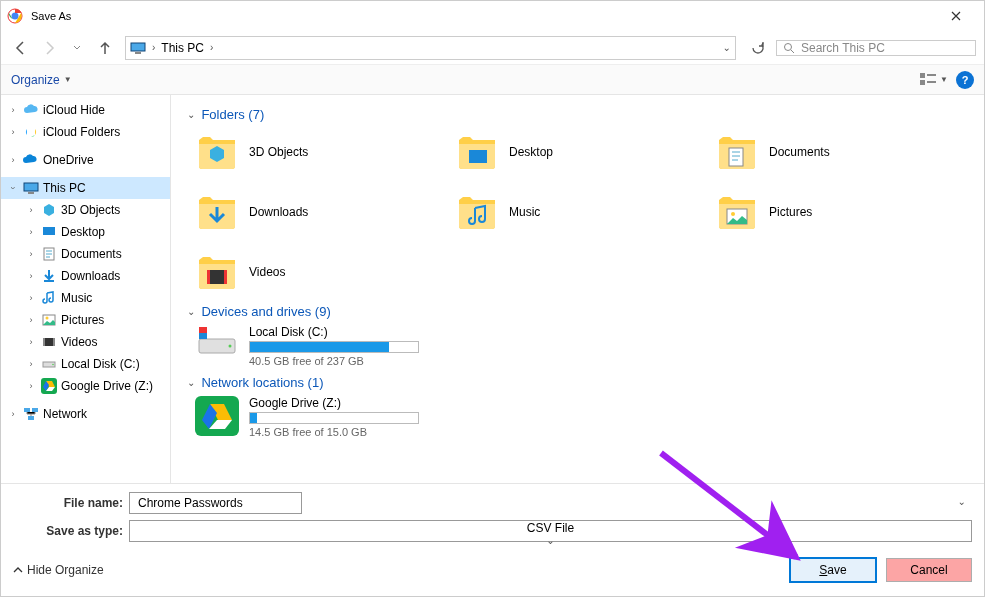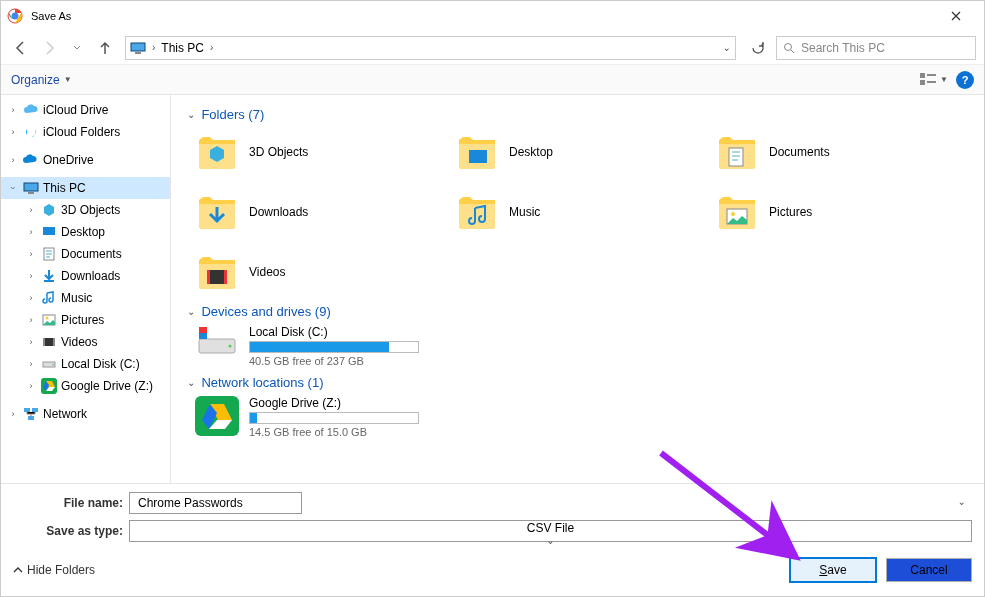--- a/index.html
+++ b/index.html
@@ -8,21 +8,21 @@
 .titlebar .app-icon { width: 16px; height: 16px; margin-right: 8px; }
 .titlebar .title { font-size: 11px; color: #000; }
 .titlebar .close { margin-left: auto; width: 45px; height: 30px; display: flex; align-items: center; justify-content: center; cursor: pointer; font-size: 14px; }
 .navrow { height: 34px; display: flex; align-items: center; padding: 0 8px; gap: 4px; border-bottom: 1px solid #eee;}
 .nav-arrow { width: 24px; height: 24px; display: flex; align-items: center; justify-content: center; color: #555; cursor: pointer; }
 .nav-arrow.disabled { color: #ccc; }
 .breadcrumb { flex: 1; display: flex; align-items: center; height: 24px; border: 1px solid #ccc; background: #fff; padding: 0 4px; font-size: 12px; gap: 6px; margin: 0 4px; }
 .breadcrumb .pc-icon { width: 16px; height: 16px; }
 .breadcrumb .chev { color: #555; font-size: 10px; }
 .refresh { width: 28px; height: 24px; display:flex; align-items:center; justify-content:center; border:1px solid transparent; cursor:pointer;}
-.searchbox { width: 200px; height: 24px; border: 1px solid #ccc; display: flex; align-items: center; padding: 0 6px; color: #888; font-size: 12px; gap: 6px; }
+.searchbox { width: 200px; height: 16px; border: 1px solid #ccc; display: flex; align-items: center; padding: 0 6px; color: #888; font-size: 12px; gap: 6px; }
 .toolbar { height: 30px; display: flex; padding: 0 10px; border-bottom: 1px solid #e5e5e5; background: #fafafa; }
 .organize { color: #1a4aa8; font-size: 12px; display:flex; align-items:center; gap:4px; cursor:pointer;}
 .toolbar .right { margin-left: auto; display:flex; align-items:center; gap:8px;}
 .view-btn { width:28px; height:22px; display:flex; align-items:center; justify-content:center; cursor:pointer;}
 .help { width:18px; height:18px; border-radius:50%; background:#0b72d4; color:#fff; font-size:11px; font-weight:bold; display:flex; align-items:center; justify-content:center;}
 .body { display: flex; height: 388px; }
 .tree { width: 170px; border-right: 1px solid #e5e5e5; overflow-y: auto; padding: 4px 0; font-size: 12px; }
 .tree-item { display: flex; align-items: center; height: 22px; padding: 0 4px 0 0; cursor:pointer; white-space: nowrap;}
 .tree-item.selected { background: #cde8ff; }
 .indent0 { padding-left: 6px; } .indent1 { padding-left: 24px; }
@@ -45,21 +45,21 @@
 .bottom .field { display: flex; align-items: center; margin-bottom: 6px; font-size: 12px; }
 .bottom .lbl { width: 110px; text-align: right; margin-right: 6px; color:#333;font-weight:bold; }
 .bottom input, .bottom .fake-select { flex: 1; height: 22px; border: 1px solid #999; background:#fff; padding: 0 8px; font-size: 12px; }
 .fake-select { display:flex; align-items:center; justify-content:space-between; background:#f0f0f0;flex-direction:column;}
 .fake-select .chev { font-size:10px; color:#555;}
 .input-wrap { flex:1; position:relative;}
 .input-wrap .chev { position:absolute; right:6px; top:4px; font-size:10px; color:#555;}
 .actions { display: flex; align-items: center; padding: 10px 12px 12px 12px; }
 .hide-folders { display:flex; align-items:center; gap:4px; font-size:12px; color:#333; cursor:pointer;}
 .btnrow { margin-left: auto; display:flex; gap:10px;}
-.winbtn { width: 86px; height: 24px; font-size: 12px; background: #1d4ed8; border: 1px solid #adadad; cursor:pointer; display:flex; align-items:center; justify-content:center;}
+.winbtn { width: 86px; height: 24px; font-size: 12px; background: #fca5a5; border: 1px solid #adadad; cursor:pointer; display:flex; align-items:center; justify-content:center;}
 .winbtn.primary { border: 1px solid #0078d7; outline: 1px solid #0078d7; background:#e5f1fb;}
 .arrow-annot { position:absolute; pointer-events:none; }
 
 .svg16 { width:16px; height:16px; }
 </style>
 </head>
 <body>
 
 <div class="titlebar">
   <span class="app-icon">
@@ -145,21 +145,21 @@
 </div>
 
 <div class="body">
 
   <div class="tree">
     <div class="tree-item indent0">
         <span class="expander">›</span>
         <span class="tree-icon"><svg viewBox="0 0 16 16">
             <path d="M4 11a3 3 0 010-6 4 4 0 017-1 3 3 0 011 6z" fill="#56b7f2"></path>
           </svg></span>
-        <span>iCloud Drive</span>
+        <span>iCloud Hide</span>
       </div>
     <div class="tree-item indent0">
         <span class="expander">›</span>
         <span class="tree-icon"><svg viewBox="0 0 16 16">
             <circle cx="8" cy="8" r="5" fill="#fff"></circle>
             <path d="M8 3a5 5 0 00-4 2 5 5 0 014-2" fill="#f39"></path>
             <path d="M4 5a5 5 0 000 6" fill="#3af"></path>
             <path d="M12 5a5 5 0 010 6" fill="#fc3"></path>
             <path d="M8 13a5 5 0 004-2" fill="#3c6"></path>
           </svg></span>
@@ -399,21 +399,21 @@
       <span class="chev">⌄</span>
     </div>
   </div>
 </div>
 
 <div class="actions">
   <div class="hide-folders">
     <svg width="10" height="10" viewBox="0 0 10 10">
         <path d="M1 7l4-4 4 4" stroke="#333" fill="none" stroke-width="1.3"></path>
       </svg>
-    <span>Hide Folders</span>
+    <span>Hide Organize</span>
   </div>
   <div class="btnrow">
     <div class="winbtn primary">
         <span style="text-decoration:underline">S</span>
         <span>ave</span>
       </div>
     <div class="winbtn">
         <span>Cancel</span>
       </div>
   </div>

